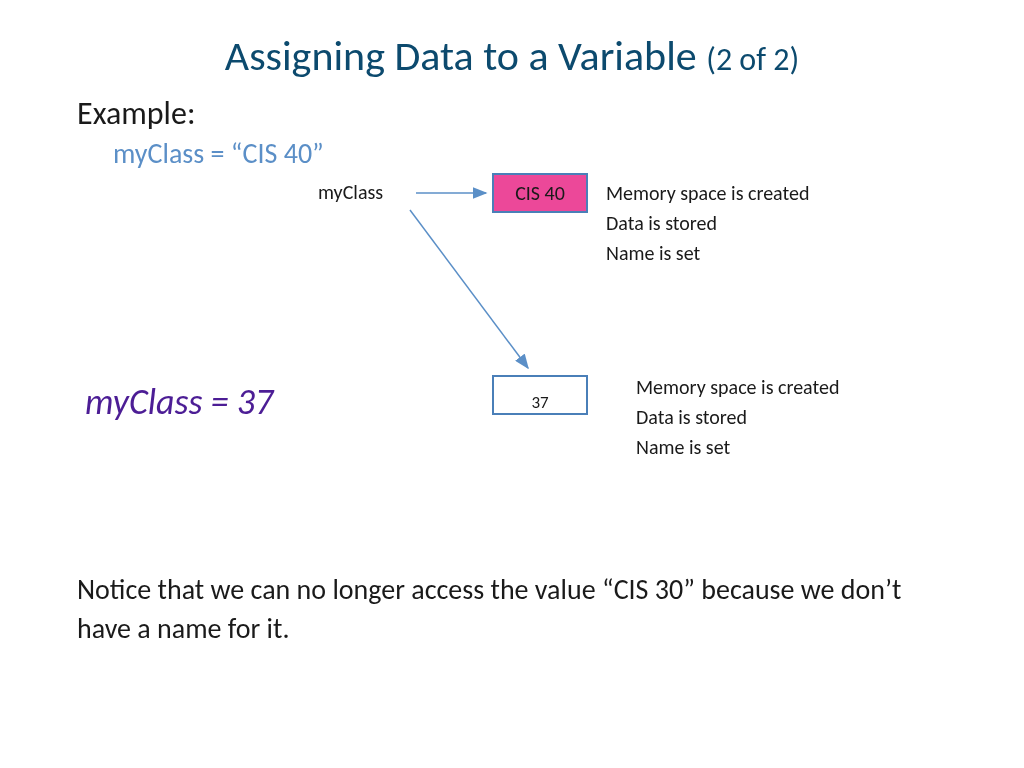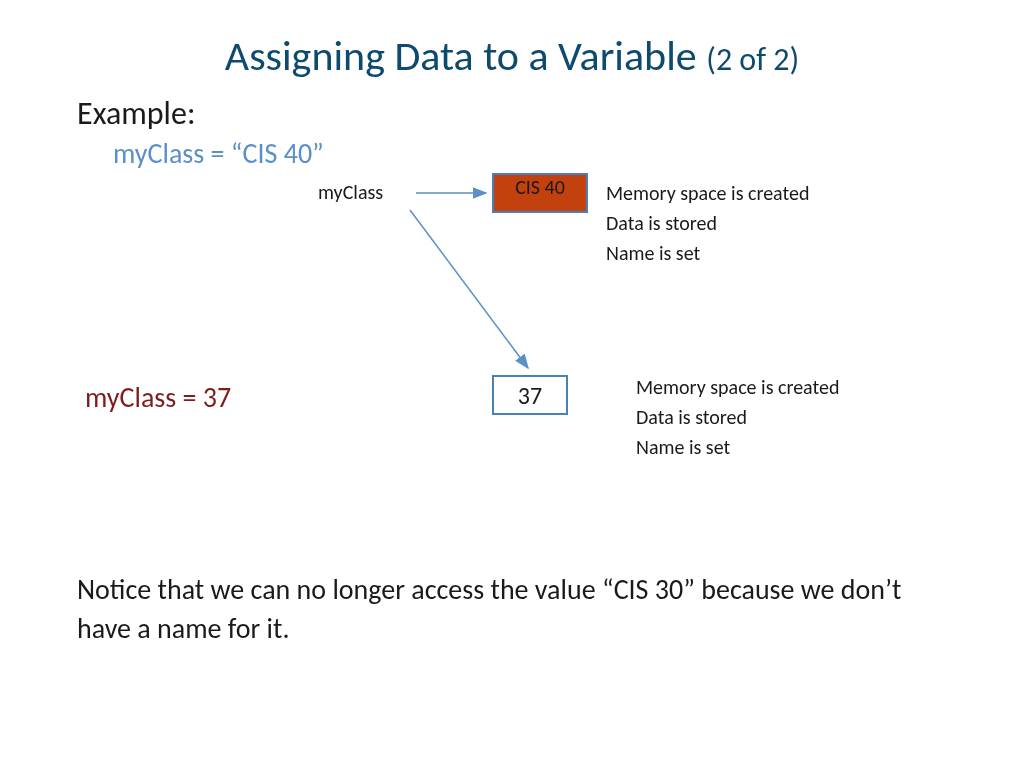--- a/index.html
+++ b/index.html
@@ -47,54 +47,55 @@
       font-size: 20px;
       color: #1a1a1a;
     }
     .box1 {
       position: absolute;
       top: 173px;
       left: 492px;
       width: 96px;
       height: 40px;
       border: 2px solid #4a7fb8;
-      background: #c2410c;
+      background: #ec4899;
       display: flex;
-      align-items: flex-start;
+      align-items: center;
       justify-content: center;
       font-size: 20px;
       color: #1a1a1a;
     }
     .notes1 {
       position: absolute;
       top: 178px;
       left: 606px;
       font-size: 20px;
       color: #1a1a1a;
       line-height: 1.5;
     }
     .code2 {
       position: absolute;
       top: 380px;
       left: 85px;
-      font-size: 28px;
-      color: #7f1d1d;
+      font-size: 36px;
+      color: #4c1d95;
+      font-style: italic;
     }
     .box2 {
       position: absolute;
       top: 375px;
       left: 492px;
-      width: 76px;
+      width: 96px;
       height: 40px;
       border: 2px solid #4a7fb8;
       background: #fff;
       display: flex;
-      align-items: center;
+      align-items: flex-end;
       justify-content: center;
-      font-size: 24px;
+      font-size: 17px;
       color: #1a1a1a;
     }
     .notes2 {
       position: absolute;
       top: 372px;
       left: 636px;
       font-size: 20px;
       color: #1a1a1a;
       line-height: 1.5;
     }

